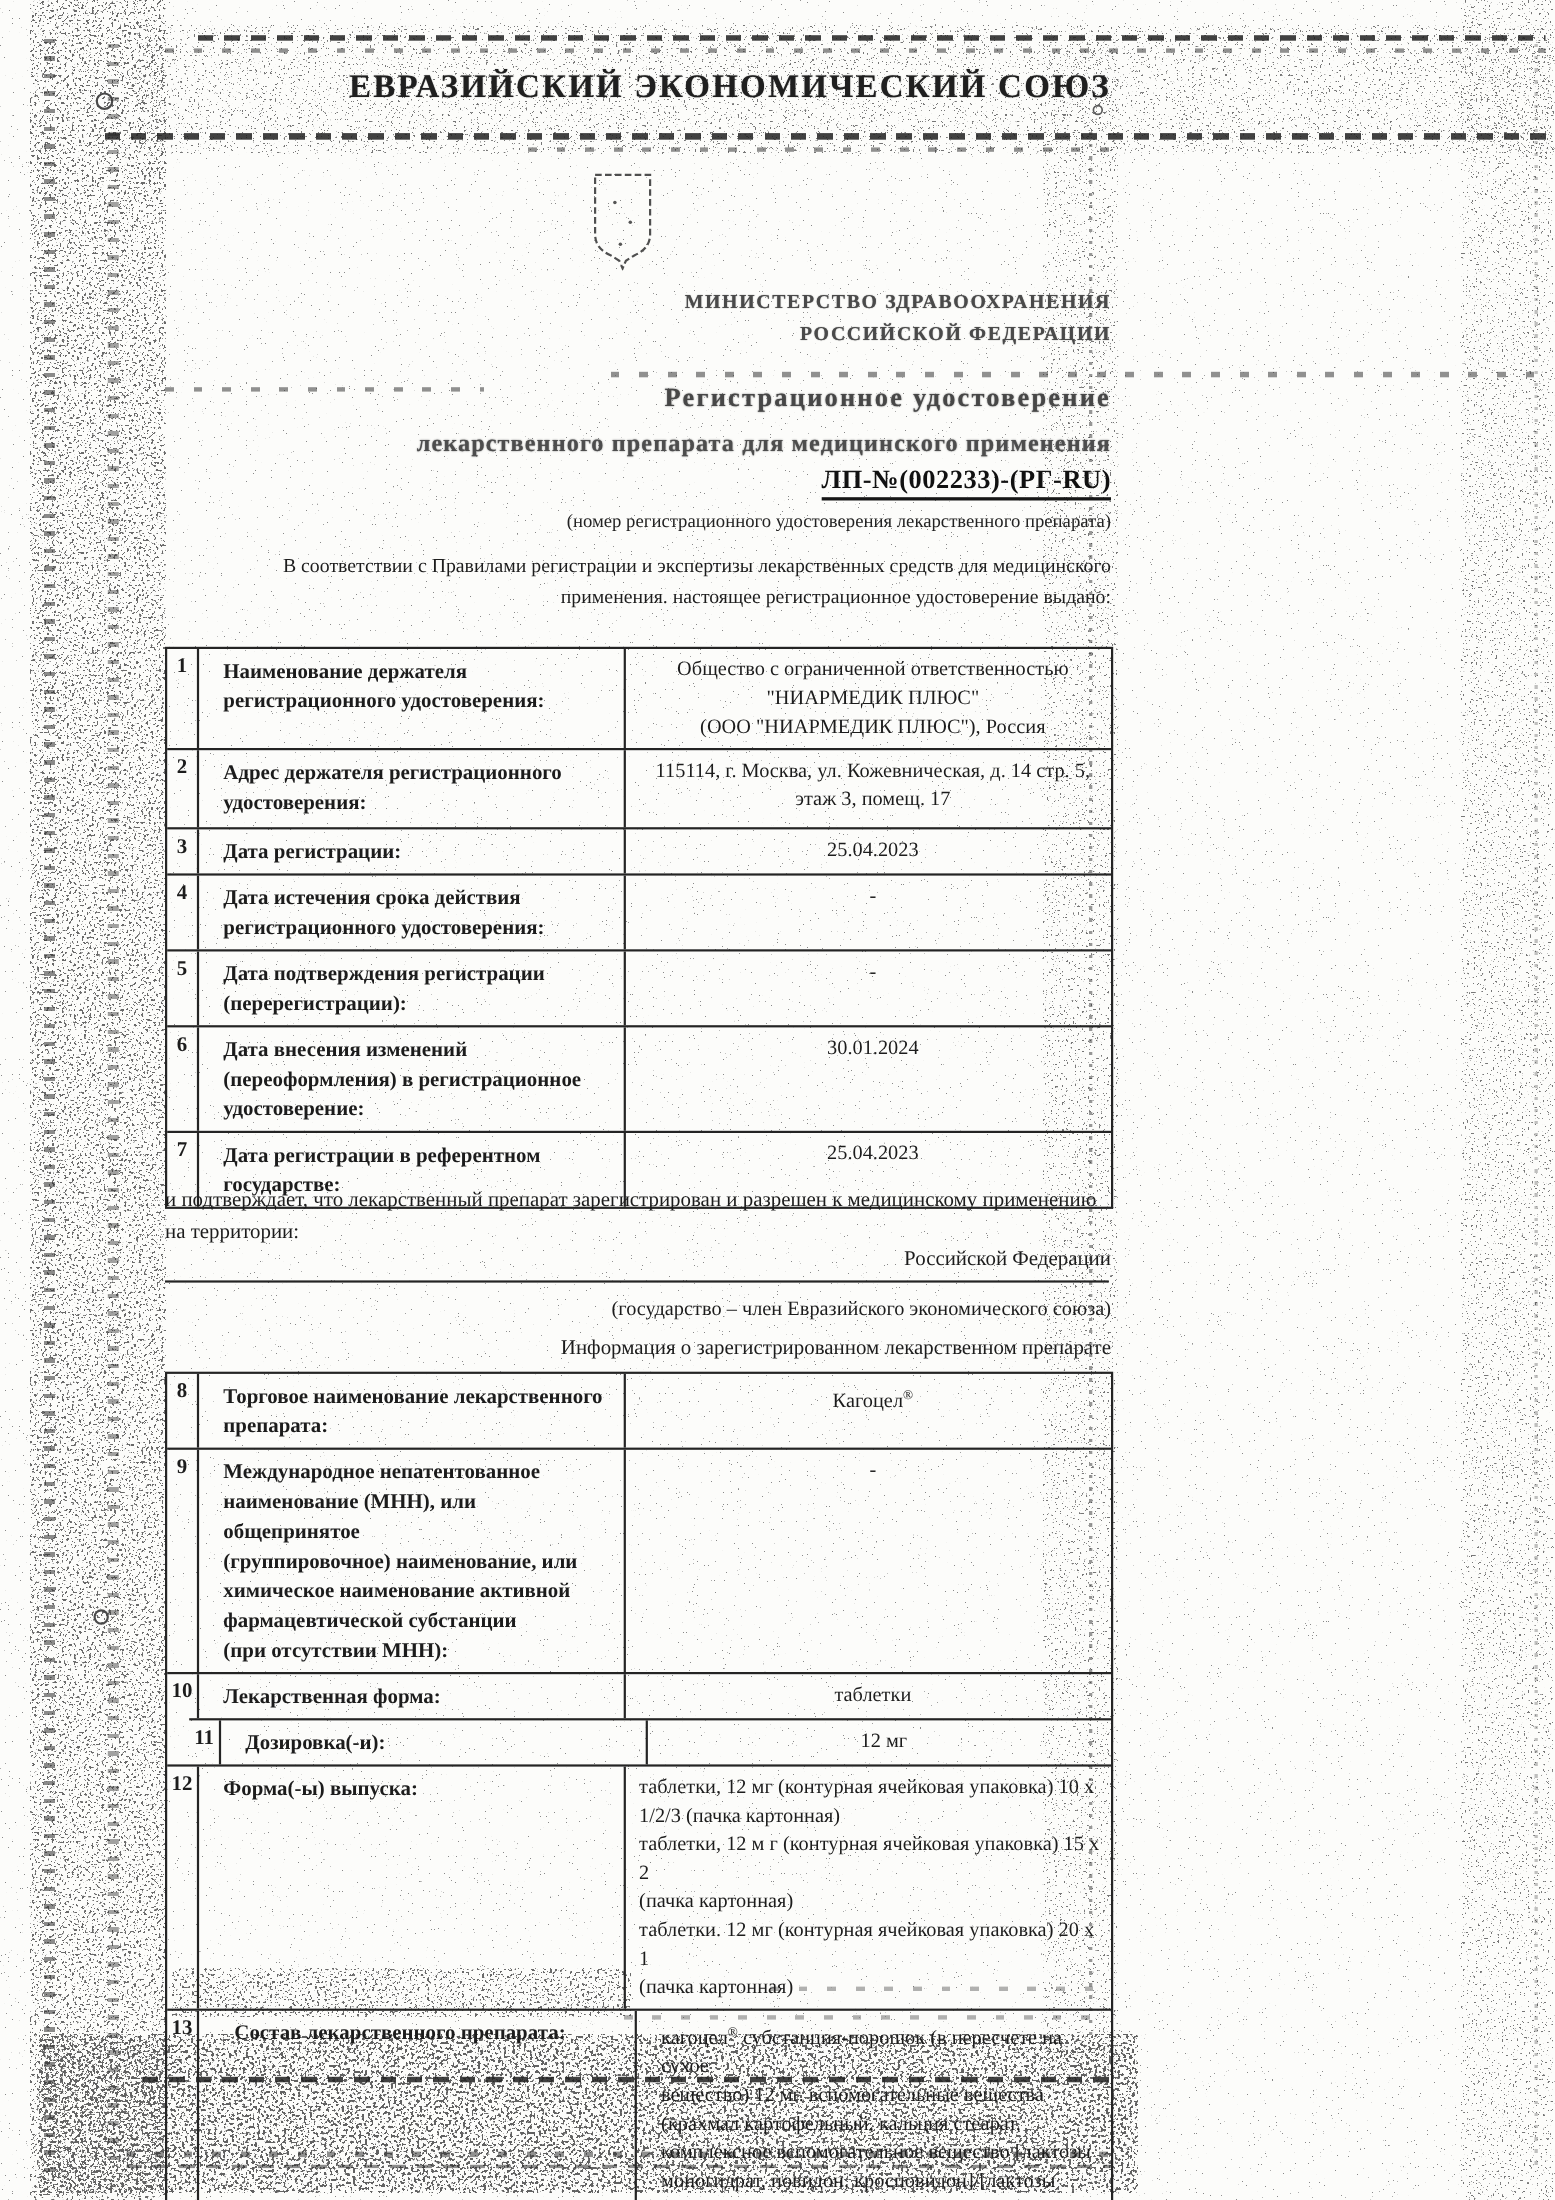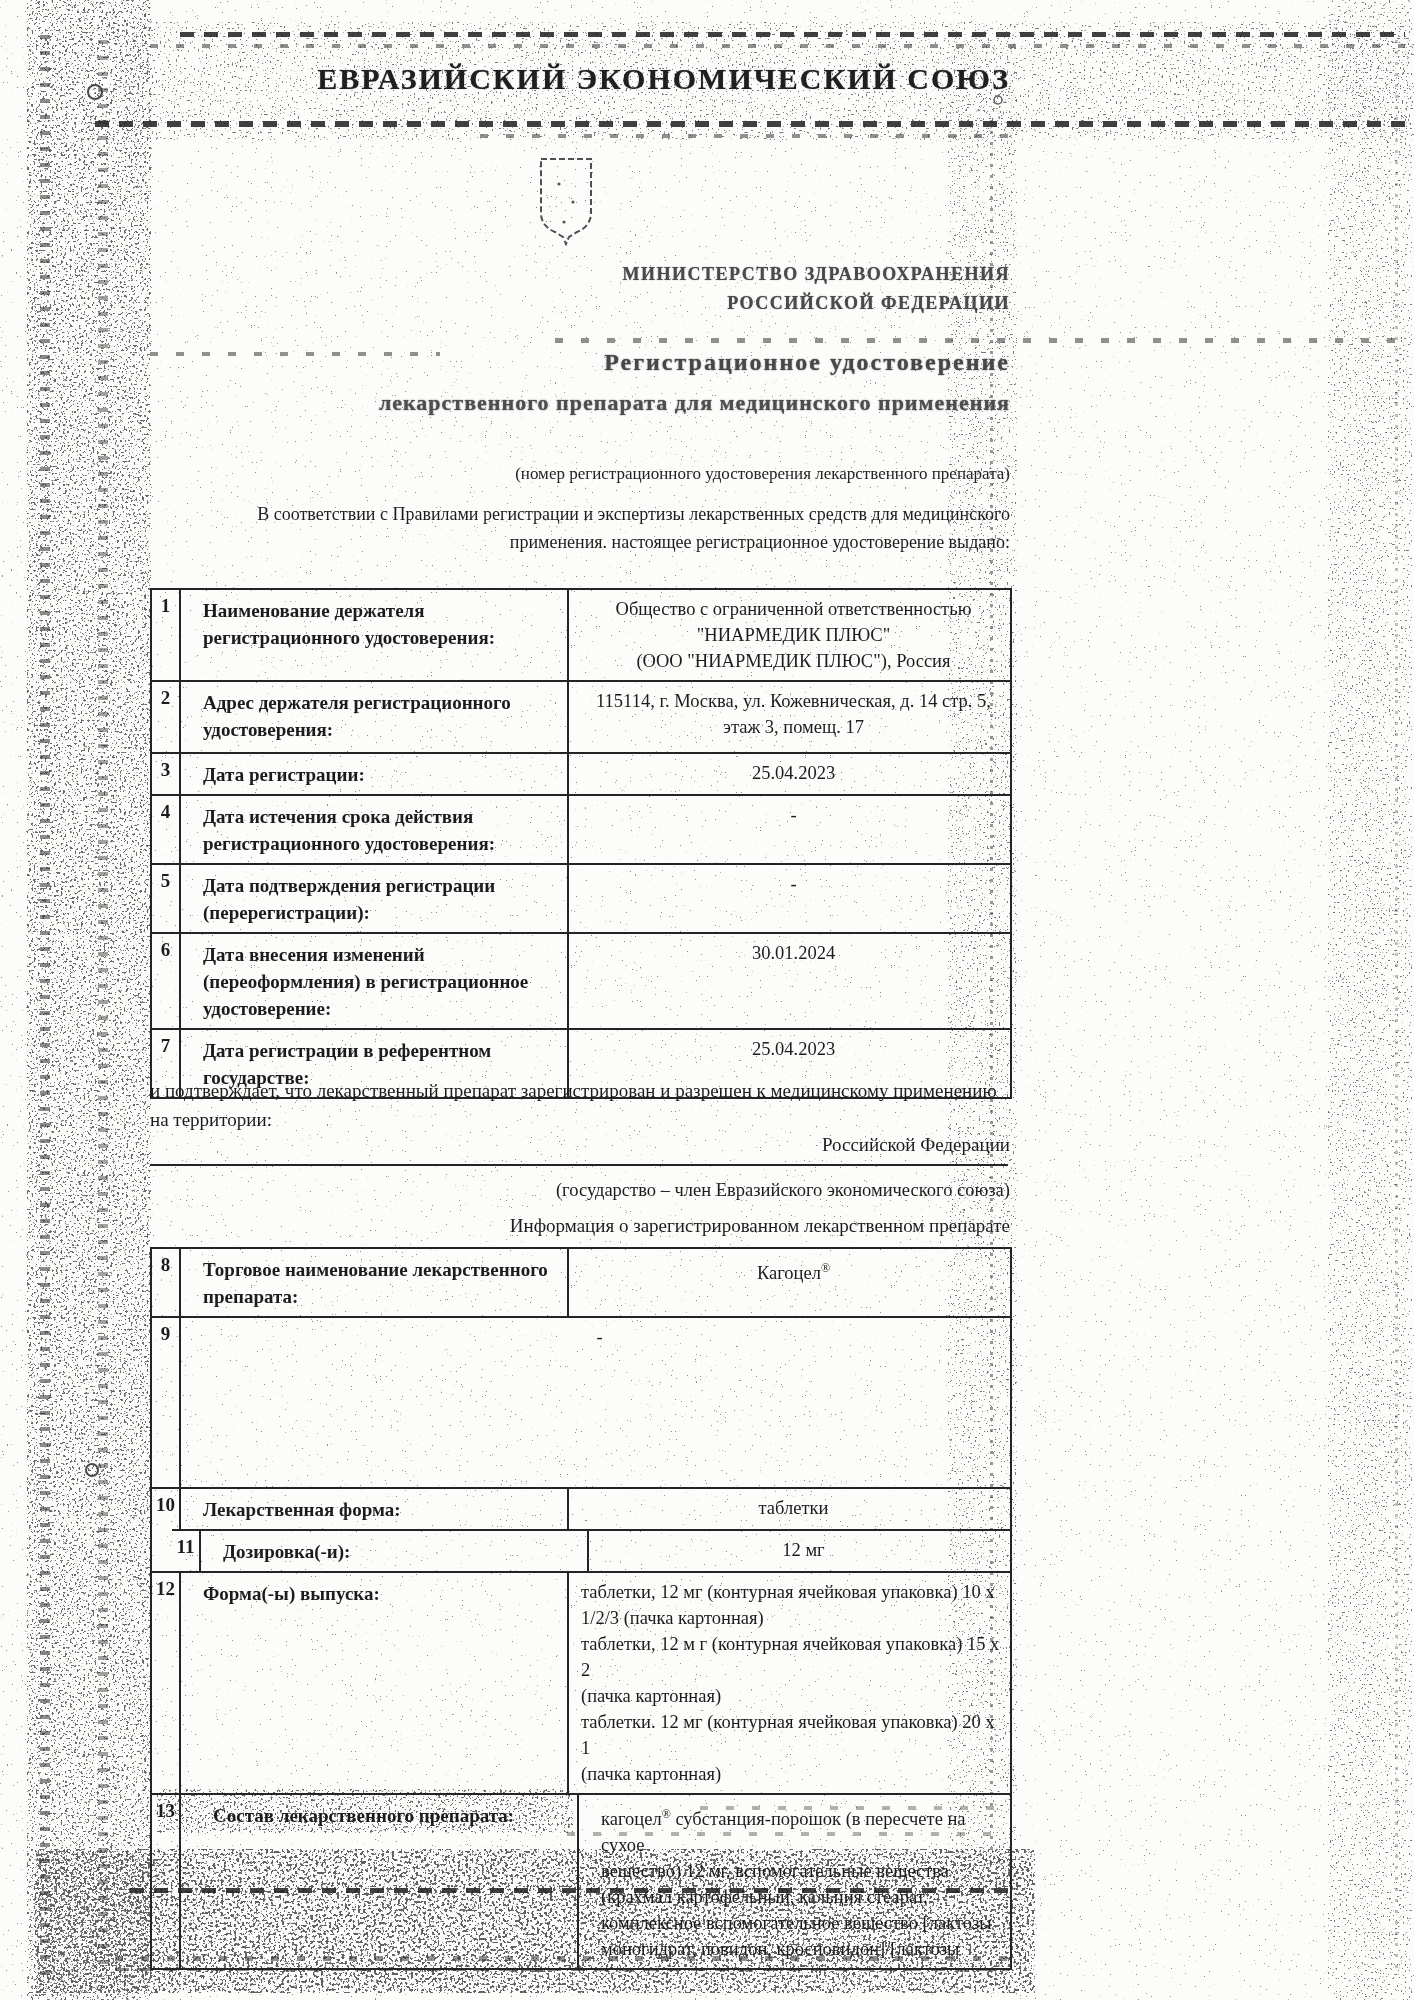--- a/index.html
+++ b/index.html
@@ -137,20 +137,23 @@
     <circle cx="36" cy="46" r="1.6" fill="#555"></circle>
     <circle cx="27" cy="66" r="1.6" fill="#555"></circle>
   </svg>
 
   <div class="abs centerband ministry" style="top:264px;">МИНИСТЕРСТВО ЗДРАВООХРАНЕНИЯ</div>
   <div class="abs centerband ministry" style="top:293px;">РОССИЙСКОЙ ФЕДЕРАЦИИ</div>
 
   <div class="abs centerband doctype2">лекарственного препарата для медицинского применения</div>
   <div class="abs centerband doctype1">Регистрационное удостоверение</div>
 
+  <div class="abs centerband regnum">
+    <span>ЛП-№(002233)-(РГ-RU)</span>
+  </div>
   <div class="abs centerband regnum-caption">(номер регистрационного удостоверения лекарственного препарата)</div>
 
   <div class="abs centerband intro">В соответствии с Правилами регистрации и экспертизы лекарственных средств для медицинского
 применения. настоящее регистрационное удостоверение выдано:</div>
 
   <div class="doc-table" style="top:588px;">
     <div class="trow" style="min-height:73px;">
       <div class="cell cnum">1</div>
       <div class="cell clabel">Наименование держателя
 регистрационного удостоверения:</div>
@@ -206,20 +209,26 @@
 
   <div class="doc-table" style="top:1247px;">
     <div class="trow" style="min-height:61px;">
       <div class="cell cnum">8</div>
       <div class="cell clabel">Торговое наименование лекарственного
 препарата:</div>
       <div class="cell cvalue center"><span>Кагоцел</span><sup>®</sup></div>
     </div>
     <div class="trow" style="min-height:169px;">
       <div class="cell cnum">9</div>
+      <div class="cell clabel">Международное непатентованное
+наименование (МНН), или общепринятое
+(группировочное) наименование, или
+химическое наименование активной
+фармацевтической субстанции
+(при отсутствии МНН):</div>
       <div class="cell cvalue center">-</div>
     </div>
     <div class="trow" style="min-height:33px;">
       <div class="cell cnum">10</div>
       <div class="cell clabel">Лекарственная форма:</div>
       <div class="cell cvalue center">таблетки</div>
     </div>
     <div class="trow" style="min-height:34px;margin-left:20px;">
       <div class="cell cnum">11</div>
       <div class="cell clabel">Дозировка(-и):</div>

